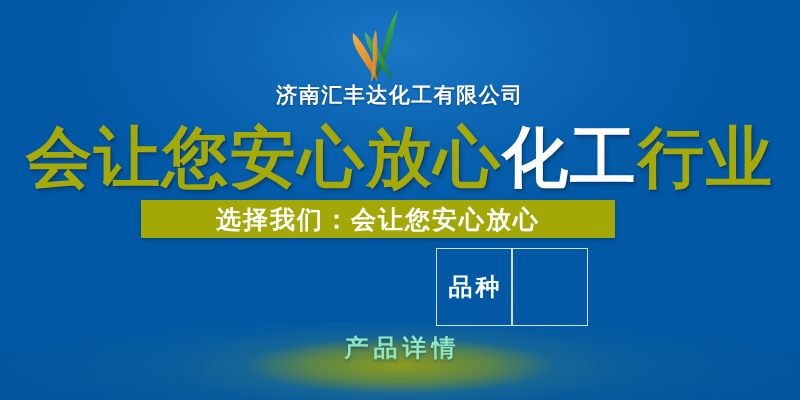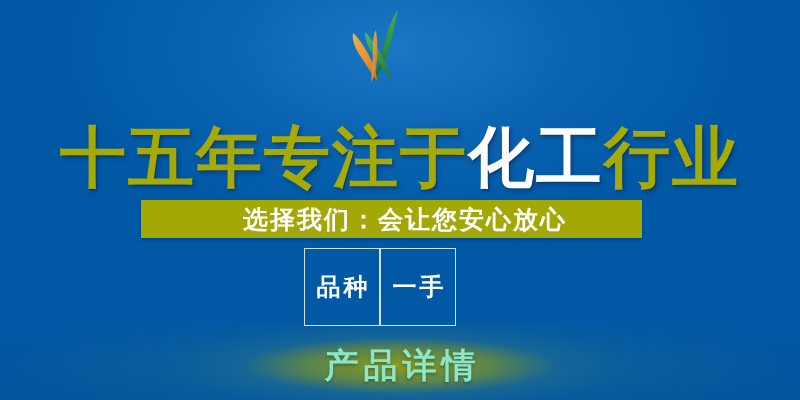--- a/index.html
+++ b/index.html
@@ -83,40 +83,39 @@
     position: absolute;
     left: 141px;
     top: 200px;
     width: 474px;
     height: 38px;
     background: #a3a806;
     box-shadow: 0 2px 4px rgba(3,32,70,0.35);
     display: flex;
     align-items: center;
     justify-content: center;
-    padding-left: 27px;
   }
   .subtitle-text {
     color: #ffffff;
     font-size: 25px;
     font-weight: bold;
     letter-spacing: 2px;
     line-height: 1;
     white-space: nowrap;
   }
 
   
   .features {
     position: absolute;
     left: 172px;
     top: 248px;
     width: 416px;
     height: 78px;
     display: flex;
-    justify-content: center;
+    justify-content: flex-end;
   }
   .feature-box {
     width: 76px;
     height: 78px;
     box-sizing: border-box;
     border: 1px solid #cfe2f4;
     display: flex;
     flex-direction: column;
     align-items: center;
     justify-content: center;
@@ -129,23 +128,23 @@
     letter-spacing: 3px;
     text-indent: 3px;
     white-space: nowrap;
   }
 
   
   .cta {
     position: absolute;
     left: 0;
     right: 0;
-    top: 348px;
+    top: 336px;
     text-align: center;
-    font-size: 34px;
+    font-size: 24px;
     font-weight: bold;
     letter-spacing: 5px;
     text-indent: 5px;
     line-height: 1;
     color: #8fe6c4;
     text-shadow: 0 2px 3px rgba(10,60,60,0.45);
   }
 </style>
 </head>
 <body>
@@ -172,33 +171,33 @@
           <stop offset="100%" stop-color="#1c7333"></stop>
         </linearGradient>
       </defs>
       <path d="M63 2 C59 20 55 40 49 55 C45 65 41 70 38 73 C42 63 46 48 50 33 C54 18 58 8 63 2 Z" fill="url(#gGreenTall)"></path>
       <path d="M30 24 C36 30 44 42 50 54 C54 62 56 68 57 73 C52 66 45 56 38 47 C33 40 30 31 30 24 Z" fill="url(#gGreenShort)" opacity="0.95"></path>
       <path d="M18 25 C25 31 33 44 38 56 C41 64 42 69 42 73 C37 66 30 55 24 46 C19 38 17 31 18 25 Z" fill="url(#gOrange)"></path>
       <path d="M41 22 C43 34 43 48 41 60 C40 66 38 71 36 74 C37 64 38 50 38 38 C38 30 39 25 41 22 Z" fill="url(#gOrange)" opacity="0.92"></path>
     </svg>
   </div>
 
+  <div class="company-name">济南汇丰达化工有限公司</div>
 
   <div class="headline">
-    <span>十五年专注于</span><span class="hl-white">化工</span><span>行业</span>
+    <span>会让您安心放心</span><span class="hl-white">化工</span><span>行业</span>
   </div>
 
   <div class="subtitle-bar">
     <span class="subtitle-text">选择我们：会让您安心放心</span>
   </div>
 
   <div class="features">
     <div class="feature-box">
       <span class="feature-line">品种</span>
     </div>
     <div class="feature-box">
-      <span class="feature-line">一手</span>
     </div>
   </div>
 
   <div class="cta">产品详情</div>
 
 </div>
 
 </body></html>

